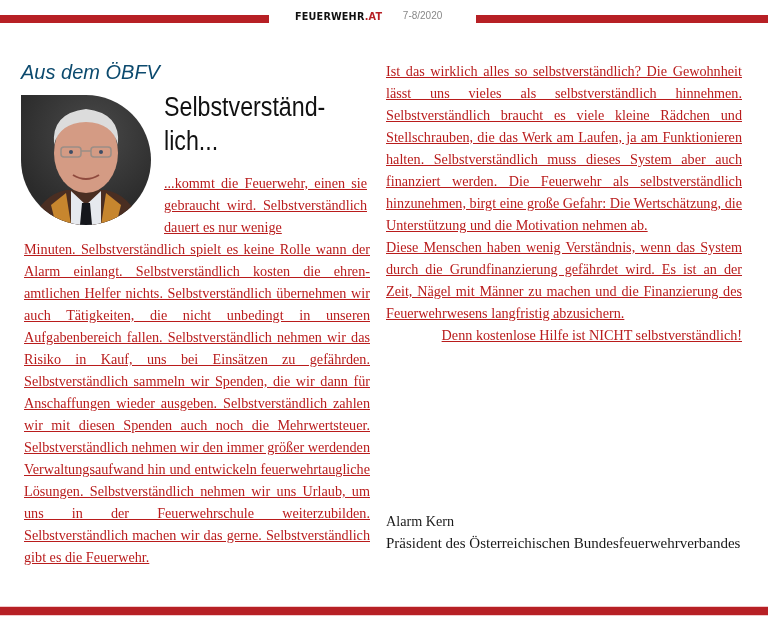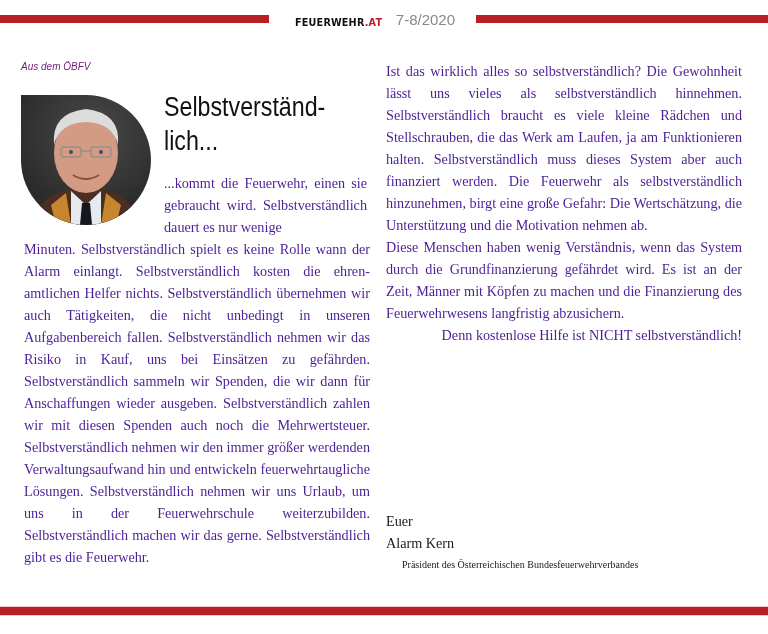--- a/index.html
+++ b/index.html
@@ -1,42 +1,42 @@
 <!DOCTYPE html>
 <html><head>
 <meta charset="utf-8">
 <style>
   html, body { margin: 0; padding: 0; background: #ffffff; }
   body { width: 768px; height: 634px; position: relative; overflow: hidden; }
 
   .topbar-left { position: absolute; left: 0; top: 15px; width: 269px; height: 8px; background: #b72025; }
   .topbar-right { position: absolute; left: 476px; top: 15px; width: 292px; height: 8px; background: #b72025; }
-  .masthead { position: absolute; left: 295px; top: 10px; width: 170px; height: 18px; display: flex; align-items: flex-end; gap: 6px; }
+  .masthead { position: absolute; left: 295px; top: 10px; width: 170px; height: 18px; display: flex; align-items: flex-start; gap: 13px; }
   .brand { font-family: "DejaVu Sans", sans-serif; font-weight: bold; font-size: 10.5px; letter-spacing: 0.2px; color: #111; transform: scaleX(0.92); transform-origin: left center; }
   .brand .tld { color: #b72025; }
-  .issue { font-family: "Liberation Sans", sans-serif; font-size: 15px; color: #888; }
+  .issue { font-family: "Liberation Sans", sans-serif; font-size: 10px; color: #888; }
 
   .bottombar { position: absolute; left: 0; top: 607px; width: 768px; height: 8px; background: #b72025; box-shadow: 0 -1px 0 #f3c9cb, 0 1px 0 #f3c9cb; }
 
-  .kicker { position: absolute; left: 21px; top: 61px; font-family: "Liberation Sans", sans-serif; font-style: italic; font-size: 10px; color: #701a75; }
+  .kicker { position: absolute; left: 21px; top: 61px; font-family: "Liberation Sans", sans-serif; font-style: italic; font-size: 20px; color: #0c4a6e; }
 
   .portrait { position: absolute; left: 21px; top: 95px; width: 130px; height: 130px; border-radius: 0 65px 65px 65px; background: radial-gradient(circle at 55% 30%, #4a4a4a 0%, #2b2b2b 70%); overflow: hidden; }
   .portrait svg { display: block; }
 
   .headline { position: absolute; left: 164px; top: 90px; font-family: "Liberation Sans", sans-serif; font-size: 27px; line-height: 34px; color: #111; font-weight: normal; transform: scaleX(0.86); transform-origin: left top; white-space: nowrap; }
 
-  .col { position: absolute; font-family: "Liberation Serif", "DejaVu Serif", serif; font-size: 14.2px; line-height: 22px; color: #4c1d95; }
+  .col { position: absolute; font-family: "Liberation Serif", "DejaVu Serif", serif; font-size: 14.2px; line-height: 22px; color: #b91c1c; text-decoration: underline; }
   .col p { margin: 0; text-align: justify; hyphens: manual; }
   .lead { left: 164px; top: 172px; width: 203px; }
   .left-col { left: 24px; top: 238px; width: 346px; }
   .right-col { left: 386px; top: 60px; width: 356px; }
   .right-col p { text-align: justify; }
   .sig { position: absolute; left: 386px; top: 510px; font-family: "Liberation Serif", "DejaVu Serif", serif; font-size: 14.2px; line-height: 22px; color: #1a1a1a; }
   .sig div { white-space: nowrap; }
-  .sig .role { font-size: 10px; margin-left: 16px; }
+  .sig .role { font-size: 15px; }
 </style>
 </head>
 <body>
 
 <div class="topbar-left"></div>
 <div class="masthead">
   <span class="brand"><span>FEUERWEHR</span><span class="tld">.AT</span></span>
   <span class="issue">7-8/2020</span>
 </div>
 <div class="topbar-right"></div>
@@ -69,23 +69,22 @@
 <div class="col lead">
   <p>...kommt die Feuerwehr, einen sie gebraucht wird. Selbstver­ständlich dauert es nur wenige</p>
 </div>
 
 <div class="col left-col">
   <p>Minuten. Selbstverständlich spielt es keine Rolle wann der Alarm einlangt. Selbstverständlich kosten die ehren­amtlichen Helfer nichts. Selbstverständlich übernehmen wir auch Tätigkeiten, die nicht unbedingt in unseren Aufgabenbereich fallen. Selbstverständlich nehmen wir das Risiko in Kauf, uns bei Einsätzen zu gefährden. Selbstverständlich sammeln wir Spenden, die wir dann für Anschaffungen wieder ausgeben. Selbstverständlich zahlen wir mit diesen Spenden auch noch die Mehr­wertsteuer. Selbstverständlich nehmen wir den immer größer werdenden Verwaltungsaufwand hin und entwi­ckeln feuerwehrtaugliche Lösungen. Selbstverständlich nehmen wir uns Urlaub, um uns in der Feuerwehrschule weiterzubilden. Selbstverständlich machen wir das ger­ne. Selbstverständlich gibt es die Feuerwehr.</p>
 </div>
 
 <div class="col right-col">
   <p>Ist das wirklich alles so selbstverständlich? Die Gewohn­heit lässt uns vieles als selbstverständlich hinnehmen. Selbstverständlich braucht es viele kleine Rädchen und Stellschrauben, die das Werk am Laufen, ja am Funktio­nieren halten. Selbstverständlich muss dieses System aber auch finanziert werden. Die Feuerwehr als selbst­verständlich hinzunehmen, birgt eine große Gefahr: Die Wertschätzung, die Unterstützung und die Motivation nehmen ab.</p>
-  <p>Diese Menschen haben wenig Verständnis, wenn das Sys­tem durch die Grundfinanzierung gefährdet wird. Es ist an der Zeit, Männer mit Köpfen zu machen und die Finan­zierung des Feuerwehrwesens langfristig abzusichern.</p>
+  <p>Diese Menschen haben wenig Verständnis, wenn das Sys­tem durch die Grundfinanzierung gefährdet wird. Es ist an der Zeit, Nägel mit Männer zu machen und die Finan­zierung des Feuerwehrwesens langfristig abzusichern.</p>
   <p style="text-align:right">Denn kostenlose Hilfe ist NICHT selbstverständlich!</p>
 </div>
 
 <div class="sig">
-  <div>Euer</div>
   <div>Alarm Kern</div>
   <div class="role">Präsident des Österreichischen Bundesfeuerwehrverbandes</div>
 </div>
 
 <div class="bottombar"></div>
 
 </body></html>

